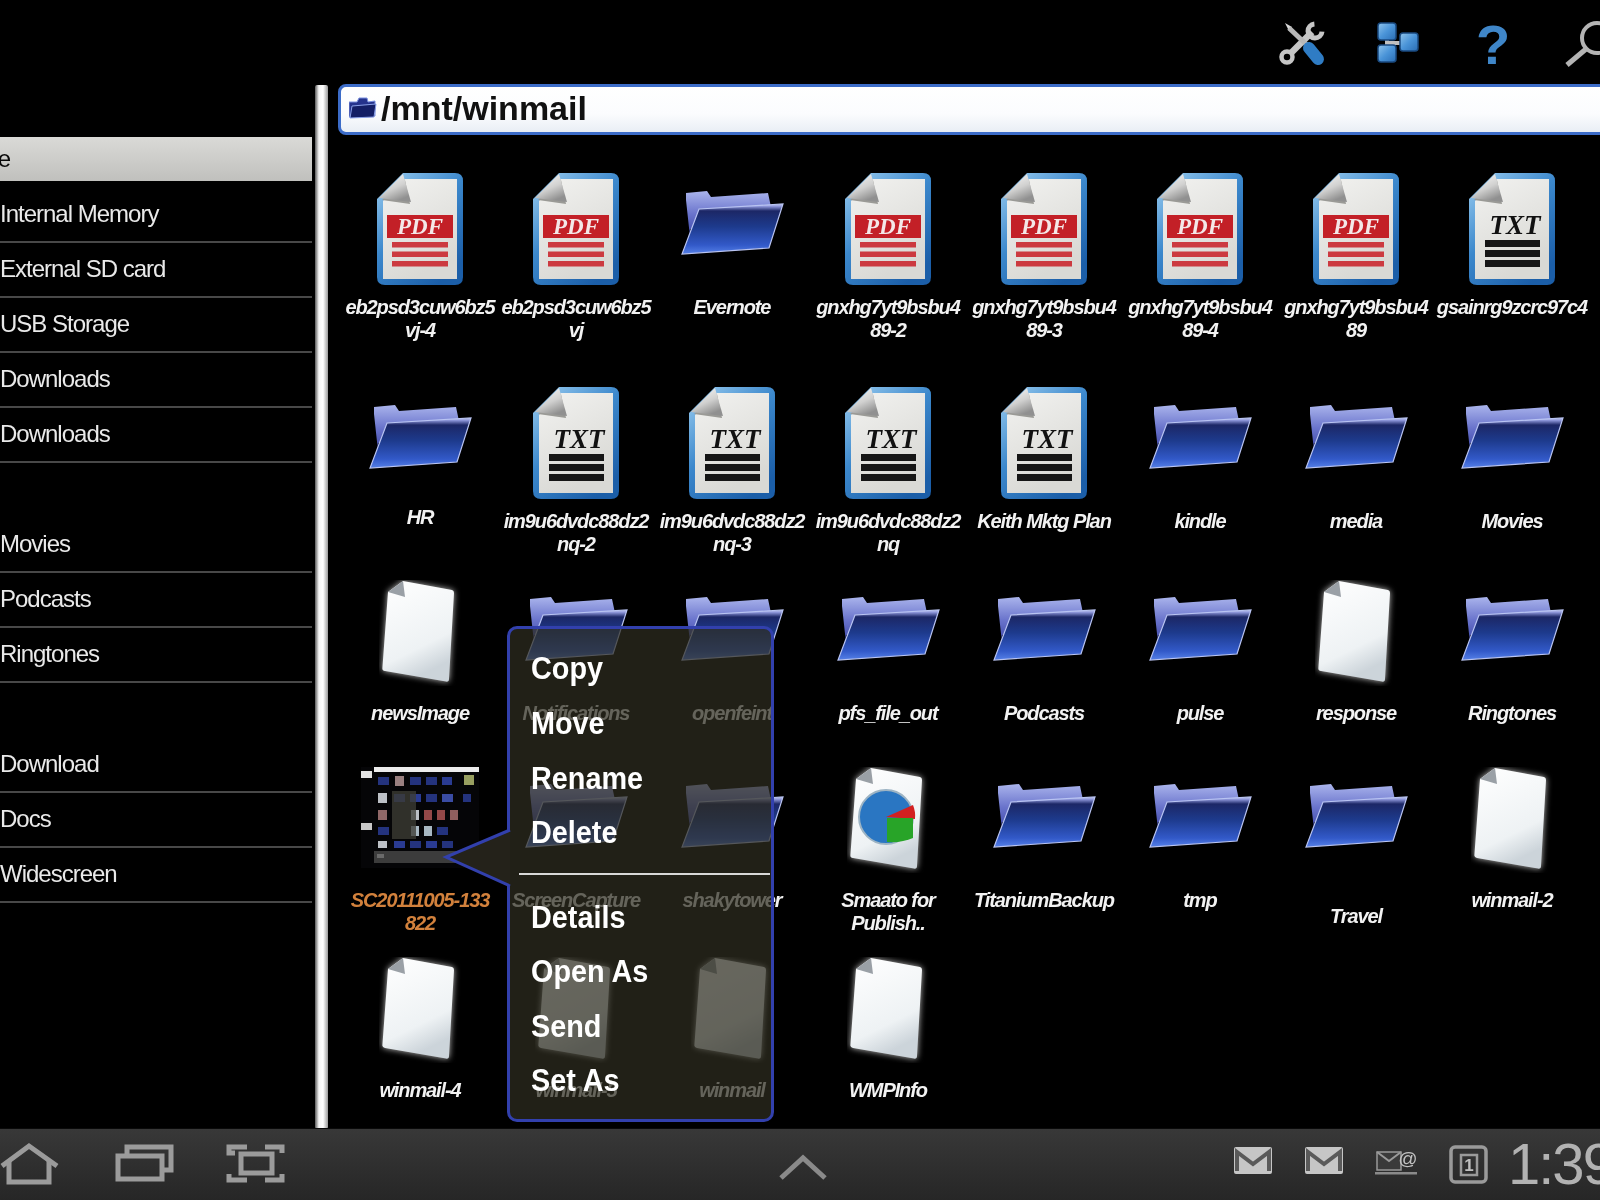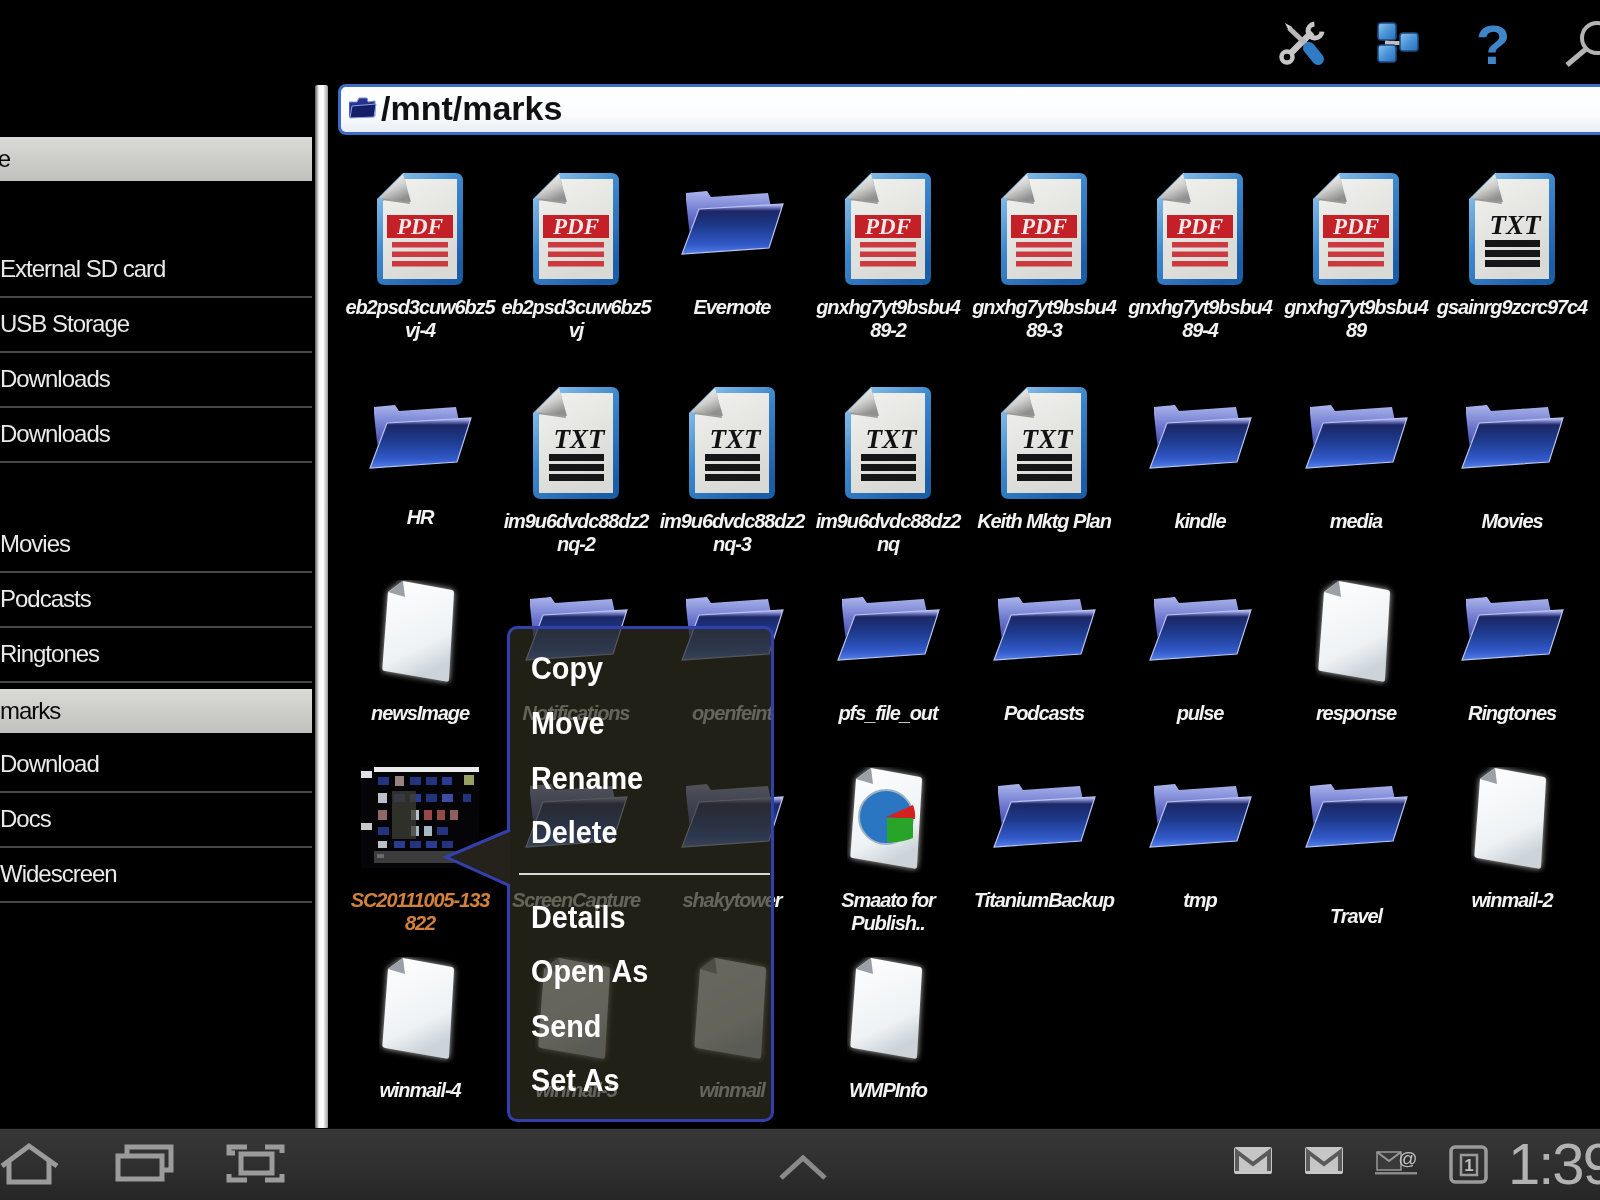--- a/index.html
+++ b/index.html
@@ -372,39 +372,39 @@
   </div>
 <div class="cell" style="left:810px;top:955px">
     <svg class="ic" style="margin-top:2px" width="82" height="106">
       <use href="#wdoc"></use>
     </svg>
     <div class="lbl" style="top:124px">WMPInfo</div>
   </div>
 
 <div id="sidebar">
 <div class="shead" style="top:52px;text-indent:-8px">te</div>
+<div class="sitem" style="top:101px">Internal Memory</div>
 <div class="sitem" style="top:156px">External SD card</div>
 <div class="sitem" style="top:211px">USB Storage</div>
 <div class="sitem" style="top:266px">Downloads</div>
 <div class="sitem" style="top:321px">Downloads</div>
 <div class="sitem" style="top:431px">Movies</div>
 <div class="sitem" style="top:486px">Podcasts</div>
 <div class="sitem" style="top:541px">Ringtones</div>
-<div class="shead" style="top:604px">marks</div>
 <div class="sitem" style="top:651px">Download</div>
 <div class="sitem" style="top:706px">Docs</div>
 <div class="sitem" style="top:761px">Widescreen</div>
 </div>
 <div id="divider"></div>
 <div id="pathbar"></div>
 <svg class="abs" style="left:349px;top:97px" width="28" height="24" viewBox="0 0 28 24">
   <path d="M0,5 L8,5 L10,1 L18,1 L19,5 L26,4 L26,19 L0,20 Z" fill="#25338c" stroke="#7a90e0" stroke-width="1"></path>
   <path d="M3,9 L27,7 L25,20 L1,21 Z" fill="#141f66" stroke="#8aa0e8" stroke-width="1"></path>
 </svg>
-<div id="pathtxt">/mnt/marks</div>
+<div id="pathtxt">/mnt/winmail</div>
 
 <div id="menu"></div>
 <svg class="abs" style="left:440px;top:820px" width="80" height="80" viewBox="0 0 80 80">
   <polygon points="70,10 6,37 70,66" fill="#24221a"></polygon>
   <path d="M70,10 L6,37 L70,66" fill="none" stroke="#3240ad" stroke-width="3"></path>
 </svg>
 <div class="mi" style="top:650px">Copy</div>
 <div class="mi" style="top:705px">Move</div>
 <div class="mi" style="top:760px">Rename</div>
 <div class="mi" style="top:814px">Delete</div>

